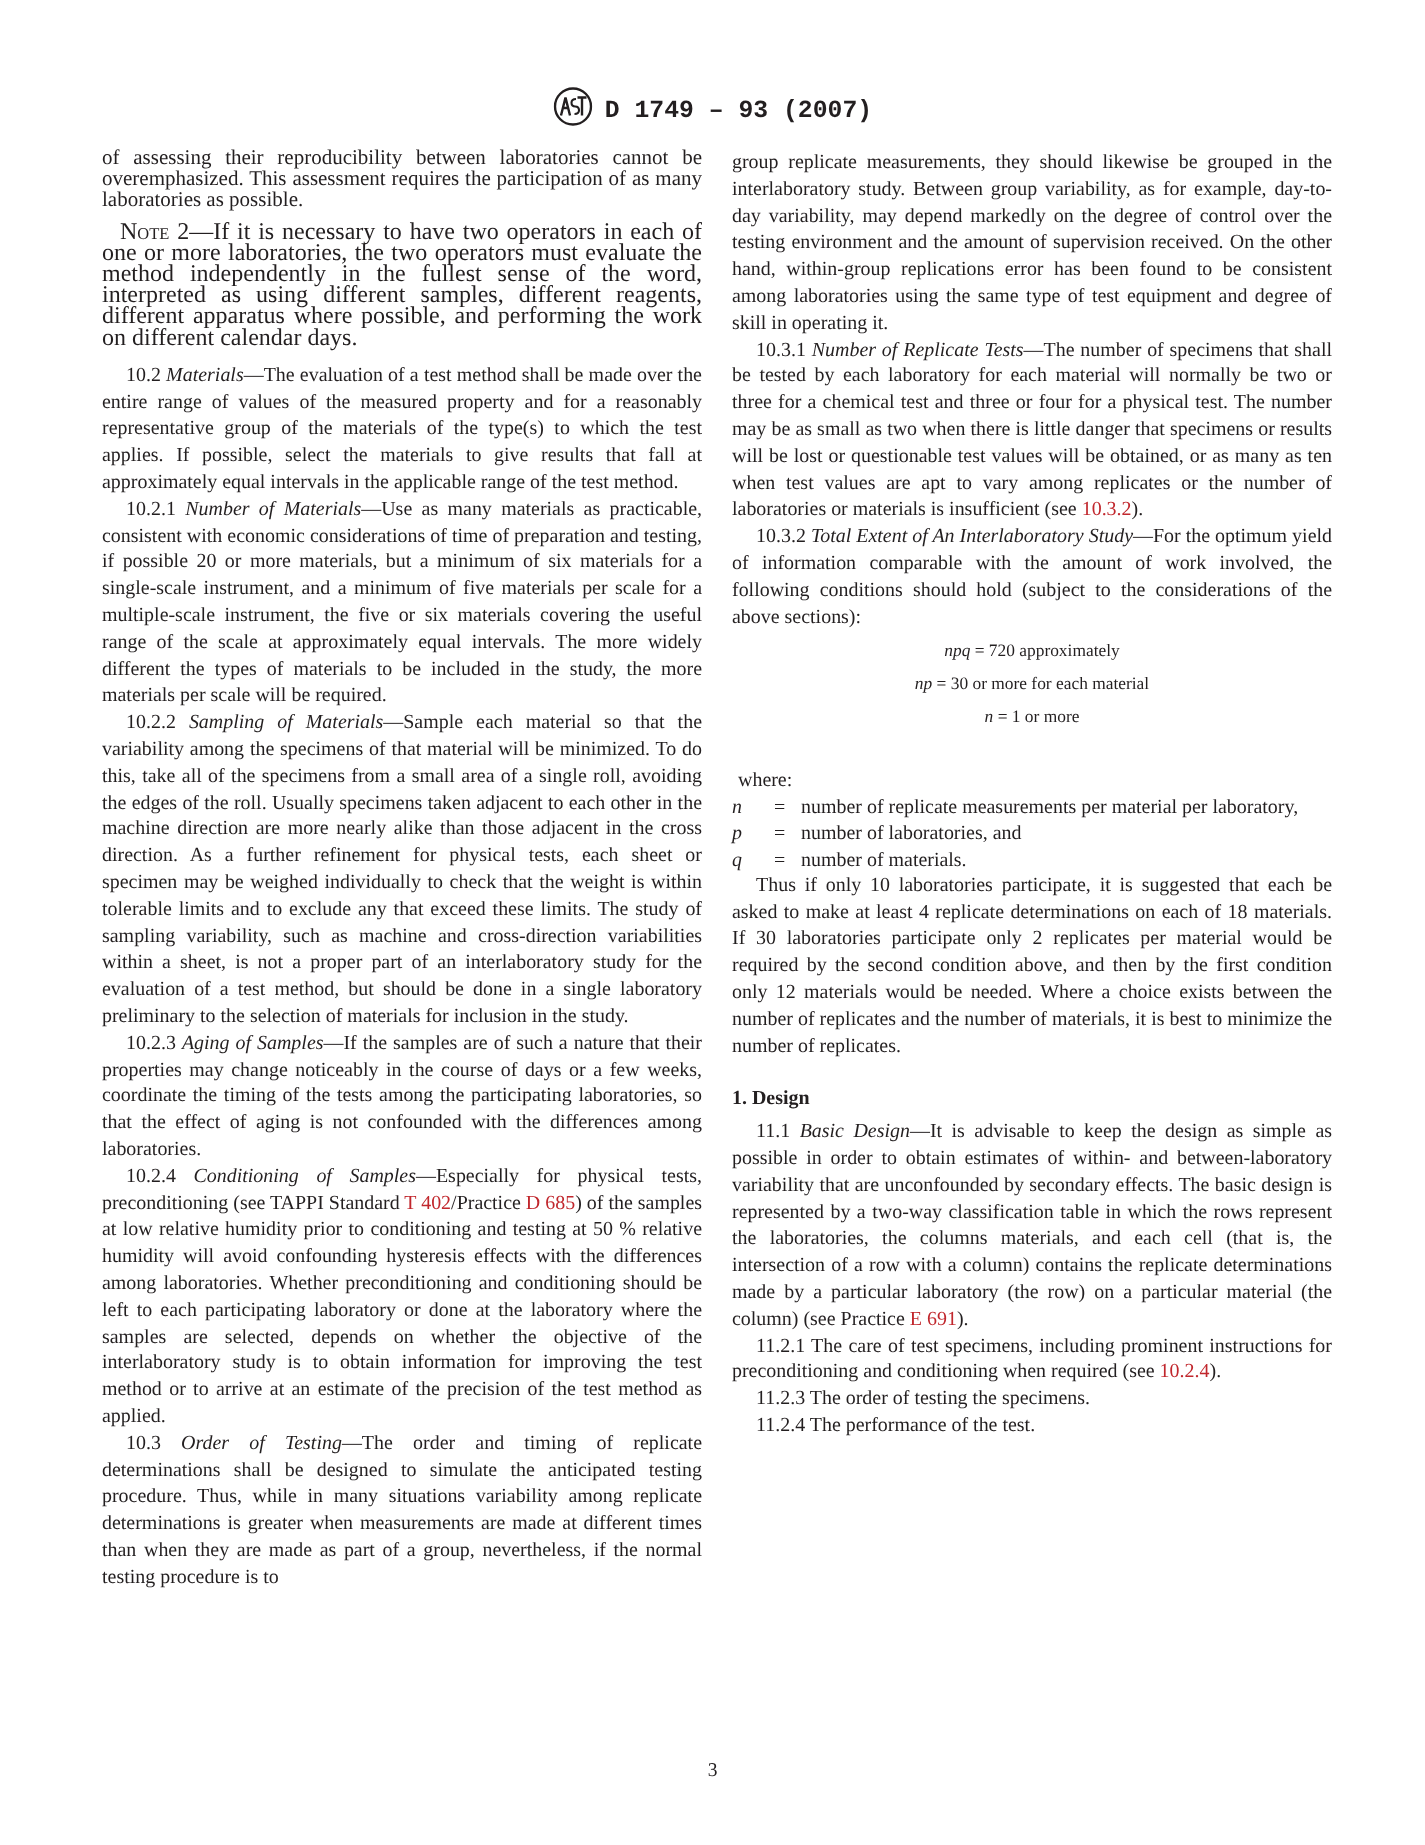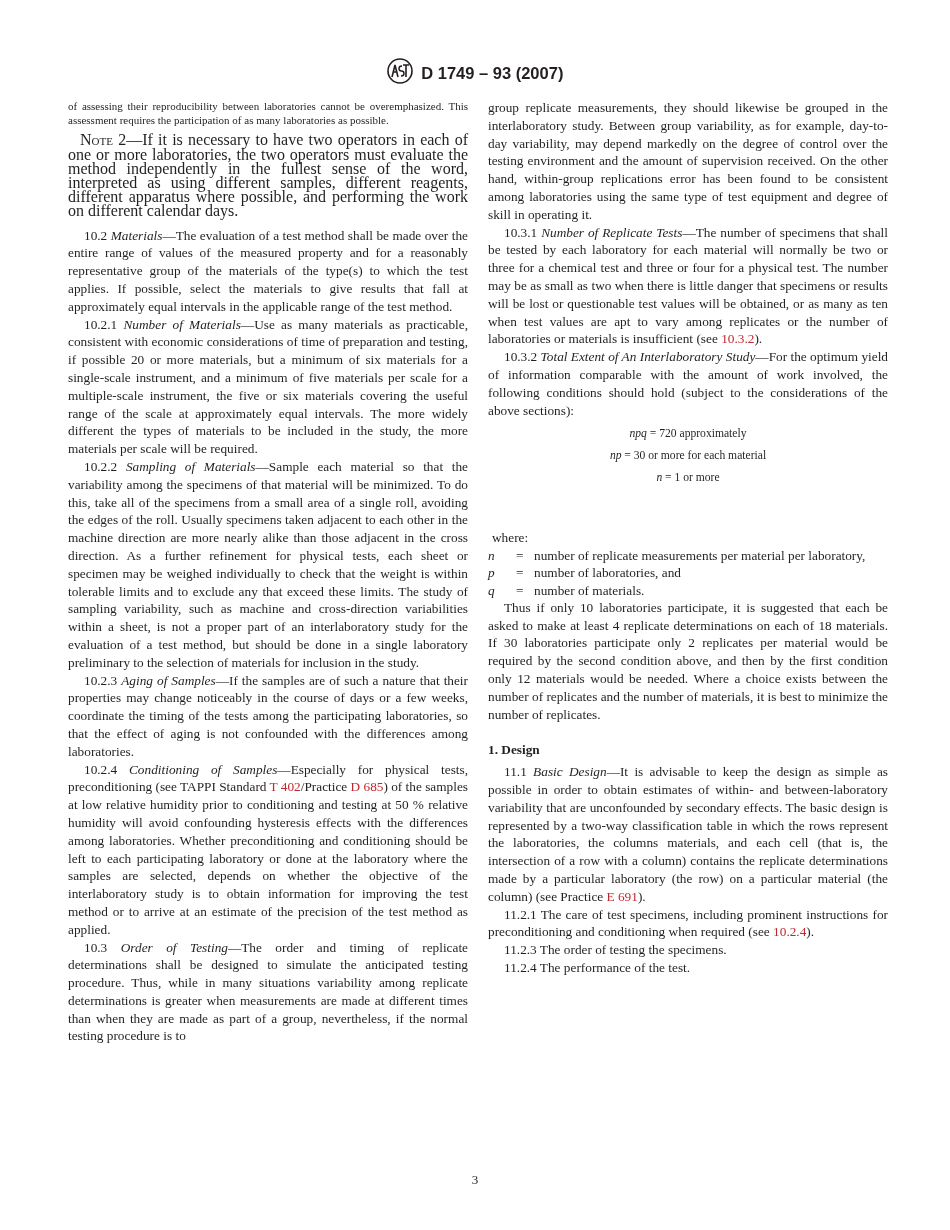--- a/index.html
+++ b/index.html
@@ -1,34 +1,34 @@
 <!DOCTYPE html>
 <html><head>
 <meta charset="utf-8">
 <style>
   html, body { margin: 0; padding: 0; background: #ffffff; }
   body { width: 950px; height: 1230px; position: relative; overflow: hidden;
          font-family: "Liberation Serif", "DejaVu Serif", serif; color: #231f20; }
   .header { position: absolute; top: 58px; left: 0; width: 950px; text-align: center;
             font-family: "Liberation Sans", sans-serif; font-weight: bold; font-size: 16.5px; }
   .header .logo { display: inline-block; vertical-align: middle; margin-right: 4px; }
-  .header .title { vertical-align: middle; }
+  .header .title { vertical-align: middle; font-family: Liberation Mono, monospace; }
   .col { position: absolute; top: 99px; width: 400px; font-size: 13.3px; line-height: 17.8px; }
   .col.left { left: 68px; }
   .col.right { left: 488px; }
   p { margin: 0; text-align: justify; }
   p.ind { text-indent: 16px; }
   .note { font-size: 16px; line-height: 14.2px; margin-bottom: 8px; }
   .note .nlabel { font-variant: small-caps; }
   .note p.ind { text-indent: 12px; }
-  .small { font-size: 11px; line-height: 14.2px; margin-bottom: 6px; }
+  .small { font-size: 14px; line-height: 14.2px; margin-bottom: 6px; }
   i, .it { font-style: italic; }
   a, .link { color: #c1272d; text-decoration: none; }
   .eq { text-align: center; font-size: 11.6px; line-height: 22px; margin: 4px 0 0 0; }
-  .eqs { margin-bottom: 40px; }
+  .eqs { margin-bottom: 22px; }
   .where { margin-top: 8px; }
   .defs { display: grid; grid-template-columns: 28px 18px 1fr; line-height: 17.2px; }
   .defs .sym { font-style: italic; }
   .sec-head { font-weight: bold; margin: 18px 0 4px 0; }
   .pagenum { position: absolute; top: 1172px; left: 0; width: 950px; text-align: center; font-size: 13px; }
 </style>
 </head>
 <body>
 
 <div class="header">

